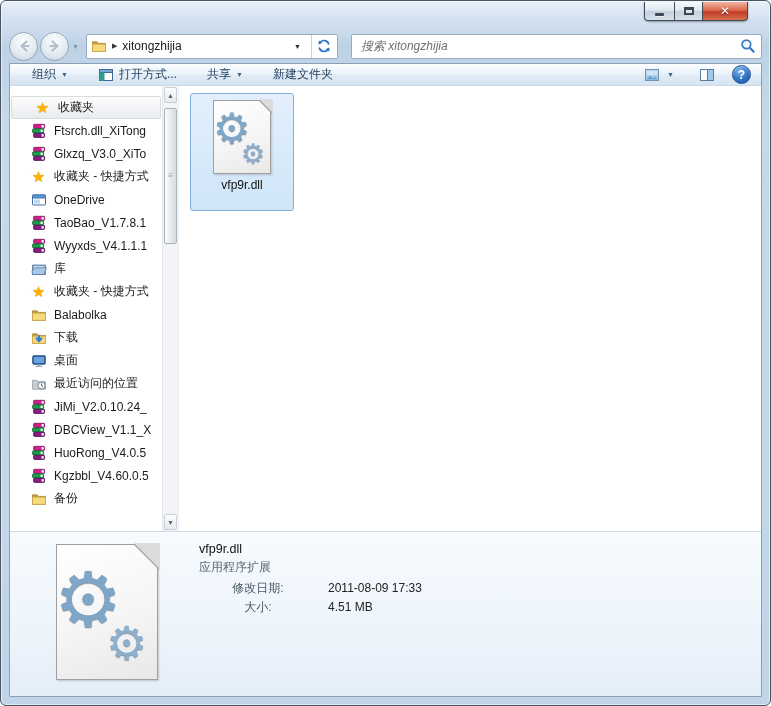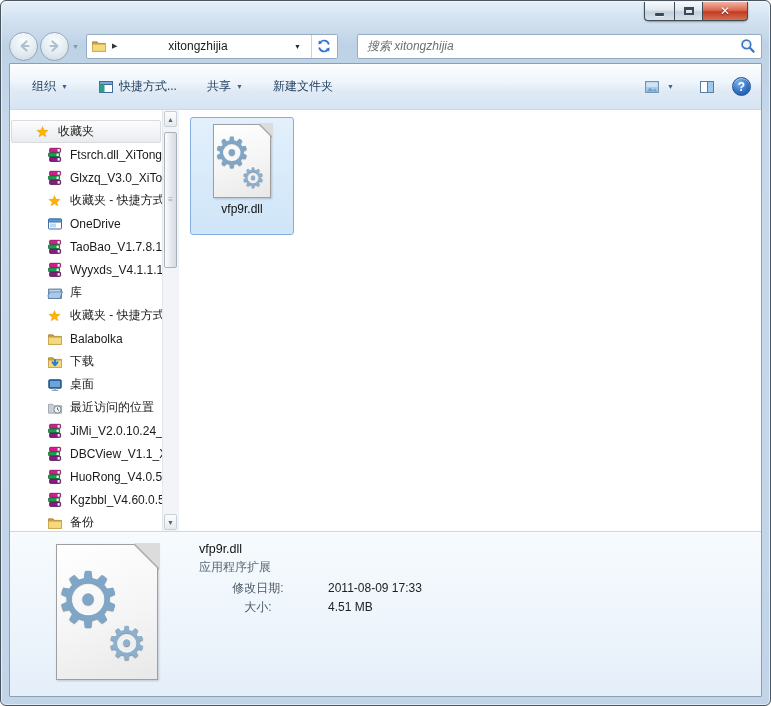--- a/index.html
+++ b/index.html
@@ -24,48 +24,48 @@
   .navbar{position:absolute;top:28px;left:8px;right:8px;height:34px;display:flex;align-items:center;}
   .navbtn{width:29px;height:29px;border-radius:50%;border:1px solid #93a5b6;flex:none;
     background:radial-gradient(circle at 50% 32%,#fbfdfe 0%,#e3ebf2 55%,#c9d5e0 100%);
     box-shadow:inset 0 1px 0 #fff;display:flex;align-items:center;justify-content:center;}
   .navbtn.fwd{margin-left:2px;}
   .nav-chev{font-size:7px;color:#7f93a6;margin:0 4px 0 3px;}
   .addressbar{display:flex;align-items:center;height:25px;background:#fff;border:1px solid #96abc3;border-radius:2px;
     width:252px;flex:none;margin-left:3px;overflow:hidden;}
   .addr-main{display:flex;align-items:center;flex:1;padding:0 4px;height:100%;}
   .addr-crumb-chev{font-size:7px;color:#333;margin:0 5px;}
-  .addr-text{font-size:12px;color:#1a1a1a;margin-left:46px;}
+  .addr-text{font-size:12px;color:#1a1a1a;}
   .addr-drop{font-size:7px;color:#2b2b2b;margin-left:auto;padding:0 6px;}
   .refresh-seg{width:26px;height:100%;border-left:1px solid #c2d4e6;display:flex;align-items:center;justify-content:center;background:#fff;}
   .searchbox{display:flex;align-items:center;height:25px;background:#fff;border:1px solid #96abc3;border-radius:2px;
-    flex:1;margin-left:19px;padding:0 5px 0 7px;}
+    flex:1;margin-left:13px;padding:0 5px 0 7px;}
   .searchbox input{border:none;outline:none;flex:1;font-size:12px;color:#222;background:transparent;height:100%;}
   .searchbox input::placeholder{font-style:italic;color:#6f6f6f;}
   
   .client{position:absolute;top:62px;left:8px;right:8px;bottom:8px;background:#fff;
     border:1px solid #8ba0b5;display:flex;flex-direction:column;overflow:hidden;border-radius:1px;}
   
-  .toolbar{height:46px;flex:none;display:flex;align-items:center;padding:0 10px 0 14px;
+  .toolbar{height:22px;flex:none;display:flex;align-items:center;padding:0 10px 0 14px;
     background:linear-gradient(180deg,#fdfefe 0%,#eef5fc 40%,#dfeaf5 60%,#d6e4f2 100%);
     border-bottom:1px solid #ccd9e6;}
   .tbtn{display:flex;align-items:center;gap:5px;font-size:12px;color:#1e3c5c;padding:5px 8px;border-radius:2px;}
   .tbtn .drop{font-size:7px;color:#41628a;}
   .tb-sep{width:14px;}
   .toolbar-right{margin-left:auto;display:flex;align-items:center;gap:9px;}
   
   .ic16{width:16px;height:16px;display:inline-block;vertical-align:middle;}
   .help-btn{width:19px;height:19px;border-radius:50%;background:radial-gradient(circle at 38% 30%,#7db4ea 0%,#2f71c4 55%,#1a50a0 100%);
     border:1px solid #1d4e94;color:#fff;font-weight:bold;font-size:12px;display:flex;align-items:center;justify-content:center;
     box-shadow:inset 0 1px 1px rgba(255,255,255,.6);}
   
   .body{flex:1;display:flex;min-height:0;}
   .sidebar{width:168px;flex:none;position:relative;padding:10px 16px 0 0;overflow:hidden;background:#fff;}
   .side-list{overflow:hidden;height:100%;}
-  .side-item{display:flex;align-items:center;height:23px;padding-left:36px;gap:7px;white-space:nowrap;overflow:hidden;}
+  .side-item{display:flex;align-items:center;height:23px;padding-left:20px;gap:7px;white-space:nowrap;overflow:hidden;}
   .side-item.top{padding-left:22px;}
   .side-item.selected{background:linear-gradient(180deg,#fcfcfd,#e9ecef);border:1px solid #d9dcdf;border-radius:2px;margin:0 1px;}
   .side-label{font-size:12px;color:#1a1a1a;overflow:hidden;}
   .icwrap{width:17px;height:17px;flex:none;display:flex;align-items:center;justify-content:center;}
   .star-ic{color:#ffb300;font-size:15px;line-height:1;text-shadow:0 0 1px #c97f00;}
   
   .vscroll{position:absolute;top:0;right:0;bottom:0;width:16px;background:#f2f4f7;border-left:1px solid #e3e6ea;display:flex;flex-direction:column;}
   .sc-btn{height:16px;flex:none;display:flex;align-items:center;justify-content:center;font-size:7px;color:#59646e;
     background:linear-gradient(180deg,#fdfdfd,#e6eaee);border:1px solid #c9cfd6;border-radius:2px;margin:1px;}
   .sc-track{flex:1;position:relative;}
@@ -164,21 +164,21 @@
         <span>组织</span>
           <span class="drop">▼</span>
       </div>
       <div class="tb-sep"></div>
       <div class="tbtn">
         <svg class="ic16" viewBox="0 0 16 16">
           <rect x="1.5" y="2.5" width="13" height="11" fill="#fff" stroke="#3d6b9b"></rect>
           <rect x="1.5" y="2.5" width="13" height="3" fill="#7aa7d6" stroke="#3d6b9b"></rect>
           <rect x="1.5" y="5.5" width="5" height="8" fill="#2f9e8e"></rect>
         </svg>
-        <span>快捷方式...</span>
+        <span>打开方式...</span>
       </div>
       <div class="tb-sep"></div>
       <div class="tbtn">
         <span>共享</span>
           <span class="drop">▼</span>
       </div>
       <div class="tb-sep"></div>
       <div class="tbtn">
         <span>新建文件夹</span>
       </div>

